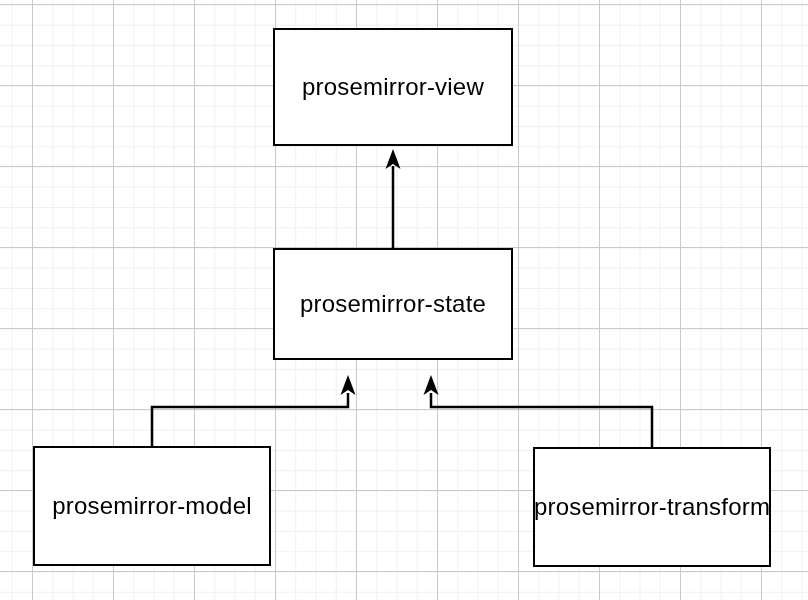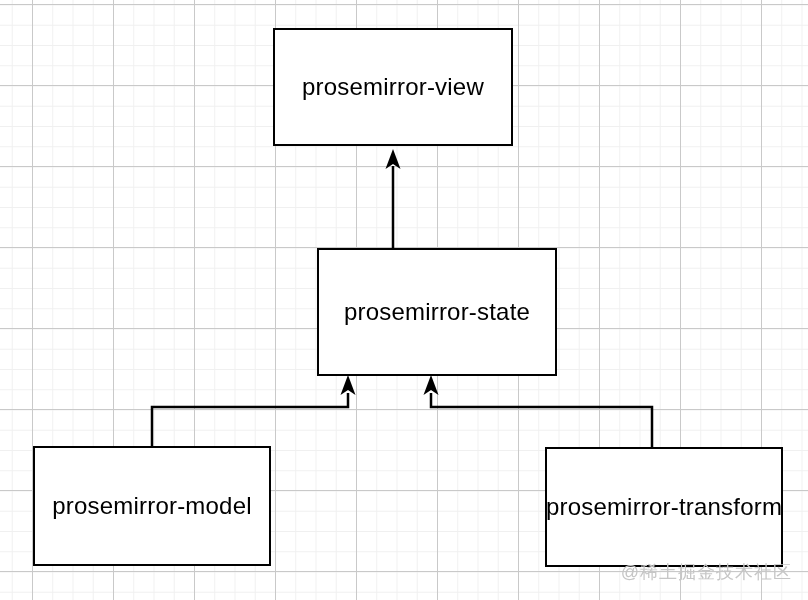--- a/index.html
+++ b/index.html
@@ -49,23 +49,23 @@
     align-items: center;
     justify-content: center;
   }
   .node-label {
     font-size: 24px;
     color: #000000;
     white-space: nowrap;
     letter-spacing: 0.2px;
   }
   .node-view      { left: 273px; top: 28px;  width: 240px; height: 118px; }
-  .node-state     { left: 273px; top: 248px; width: 240px; height: 128px; margin-left: 44px; }
+  .node-state     { left: 273px; top: 248px; width: 240px; height: 112px; }
   .node-model     { left: 33px;  top: 446px; width: 238px; height: 120px; justify-content: center; }
-  .node-transform { left: 545px; top: 447px; width: 238px; height: 120px; }
+  .node-transform { left: 533px; top: 447px; width: 238px; height: 120px; }
   .watermark {
     position: absolute;
     right: 16px;
     top: 560px;
     font-size: 18px;
     color: #c6c6c6;
     letter-spacing: 1px;
     white-space: nowrap;
     z-index: 5;
   }
@@ -102,15 +102,14 @@
   </div>
 
   <div class="node node-model">
     <span class="node-label">prosemirror-model</span>
   </div>
 
   <div class="node node-transform">
     <span class="node-label">prosemirror-transform</span>
   </div>
 
-  <div class="watermark">@稀土掘金技术社区</div>
 
 </div>
 
 </body></html>

